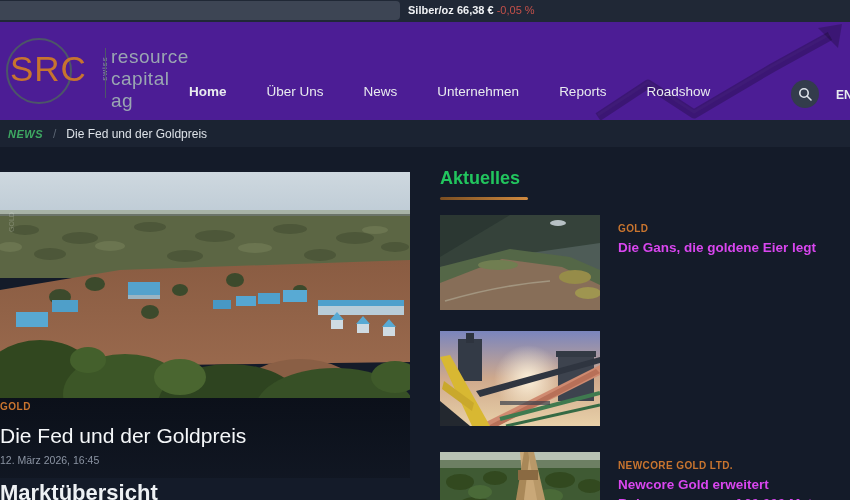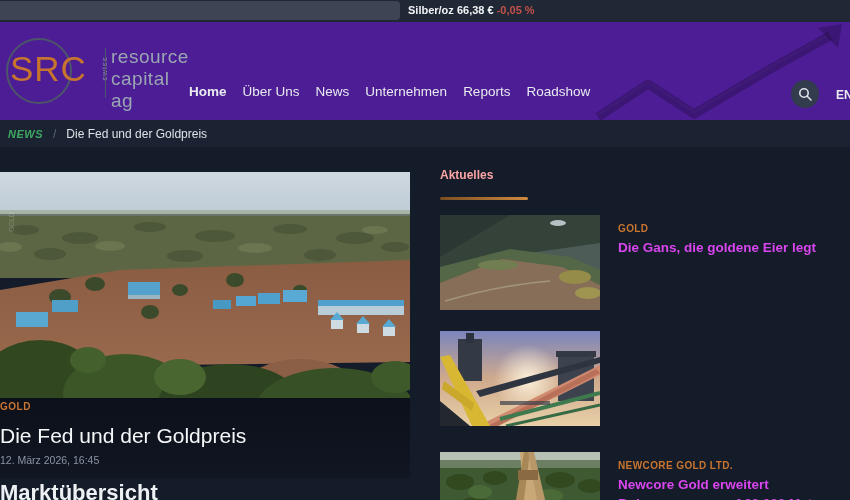--- a/index.html
+++ b/index.html
@@ -7,50 +7,50 @@
   body {
     position:relative;
     font-family:"Liberation Sans", sans-serif;
     background:#141b29;
     color:#e8ecf0;
   }
   
   .ticker-bar { position:absolute; left:0; top:0; width:850px; height:22px; background:#202836; }
   .ticker-block { position:absolute; left:0; top:1px; width:400px; height:19px; background:#3d4554; border-radius:0 4px 4px 0; }
   .ticker-item { position:absolute; left:408px; top:4px; font-size:11px; font-weight:700; color:#f0f2f5; white-space:nowrap; }
-  .ticker-item .chg { font-weight:700; }
+  .ticker-item .chg { font-weight:400; }
   
   .header { position:absolute; left:0; top:22px; width:850px; height:98px; background:#4c1d95; }
   .header-chart { position:absolute; left:0; top:0; width:850px; height:98px; pointer-events:none; }
   .logo { position:absolute; left:6px; top:10px; width:180px; height:82px; cursor:pointer; }
   .logo-circle { position:absolute; left:0; top:6px; width:66px; height:66px; border:2px solid #4c5668; border-radius:50%; }
   .logo-src { position:absolute; left:4px; top:17px; font-size:35px; letter-spacing:1px; color:#c7742f; font-weight:400; }
   .logo-swiss { position:absolute; left:86px; top:32px; font-size:8px; color:#8a93a1; letter-spacing:1px; transform:rotate(-90deg); transform-origin:center; }
   .logo-div { position:absolute; left:99px; top:16px; width:1px; height:50px; background:#4c5668; }
   .logo-line1 { position:absolute; left:105px; top:14px; font-size:19px; color:#9aa6b2; letter-spacing:0.5px; }
   .logo-line2 { position:absolute; left:105px; top:36px; font-size:19px; color:#9aa6b2; letter-spacing:0.5px; }
-  .nav { position:absolute; left:189px; top:62px; display:flex; gap:16px; }
+  .nav { position:absolute; left:189px; top:62px; display:flex; gap:40px; }
   .nav-item { font-size:13.5px; color:#e8ebef; cursor:pointer; white-space:nowrap; }
   .nav-item.active { font-weight:700; }
   .search-btn { position:absolute; left:791px; top:58px; width:28px; height:28px; border-radius:50%; background:#333c4c; display:flex; align-items:center; justify-content:center; cursor:pointer; }
   .lang { position:absolute; left:836px; top:66px; font-size:12px; font-weight:700; color:#e8ebef; cursor:pointer; }
   
   .breadcrumb { position:absolute; left:0; top:120px; width:850px; height:27px; background:#1b2332; display:flex; align-items:center; padding-left:8px; }
   .bc-news { font-size:11px; font-weight:700; font-style:italic; color:#3ea862; letter-spacing:0.5px; cursor:pointer; }
   .bc-sep { font-size:12px; color:#5a6472; margin:0 10px; }
   .bc-page { font-size:12px; color:#dde2e8; }
   
   .hero-image { position:absolute; left:0; top:172px; width:410px; height:226px; cursor:pointer; overflow:hidden; }
   .article-panel { position:absolute; left:0; top:398px; width:410px; height:80px; background:linear-gradient(180deg, rgba(4,7,13,0.55), rgba(10,14,22,0.35)); }
   .article-cat { position:absolute; left:0; top:401px; font-size:10px; font-weight:700; color:#c9752f; letter-spacing:0.5px; }
   .article-title { position:absolute; left:0; top:424px; font-size:21px; font-weight:400; color:#f5f7f9; cursor:pointer; }
   .article-date { position:absolute; left:0; top:454px; font-size:10.5px; color:#8b94a3; }
   .article-section { position:absolute; left:0; top:480px; font-size:22px; font-weight:700; color:#eef1f4; }
   
-  .sb-heading { position:absolute; left:440px; top:168px; font-size:12px; font-weight:600; color:#fca5a5; }
+  .sb-heading { position:absolute; left:440px; top:168px; font-size:18px; font-weight:600; color:#22c55e; }
   .sb-underline { position:absolute; left:440px; top:197px; width:88px; height:3px; background:linear-gradient(90deg,#7a4e22,#d08a3f); border-radius:2px; }
   .news-row { position:absolute; left:440px; width:410px; height:95px; display:flex; cursor:pointer; }
   .news-row.r1 { top:215px; } .news-row.r2 { top:331px; } .news-row.r3 { top:452px; }
   .thumb { width:160px; height:95px; flex:0 0 160px; overflow:hidden; }
   .news-text { padding:8px 0 0 18px; width:232px; }
   .news-cat { font-size:10px; font-weight:700; color:#c9752f; letter-spacing:0.4px; margin-bottom:5px; }
   .news-title { font-size:13.5px; font-weight:600; color:#d946ef; line-height:1.38; margin-bottom:4px; }
   .news-date { font-size:10.5px; color:#7d8795; }
   svg { display:block; }
 </style>

